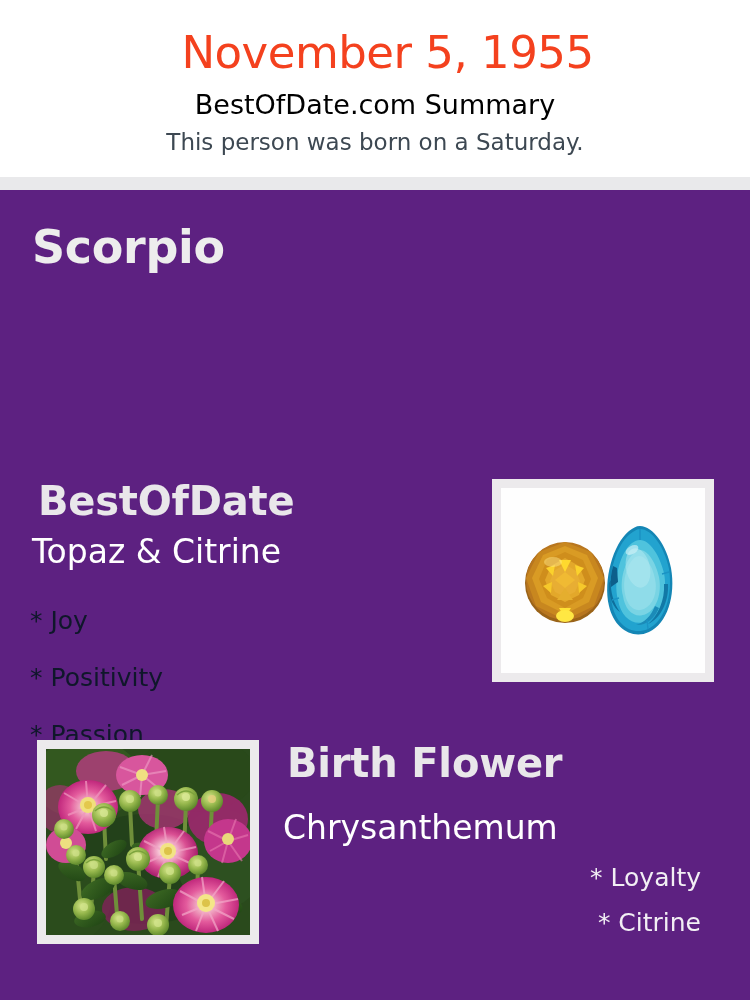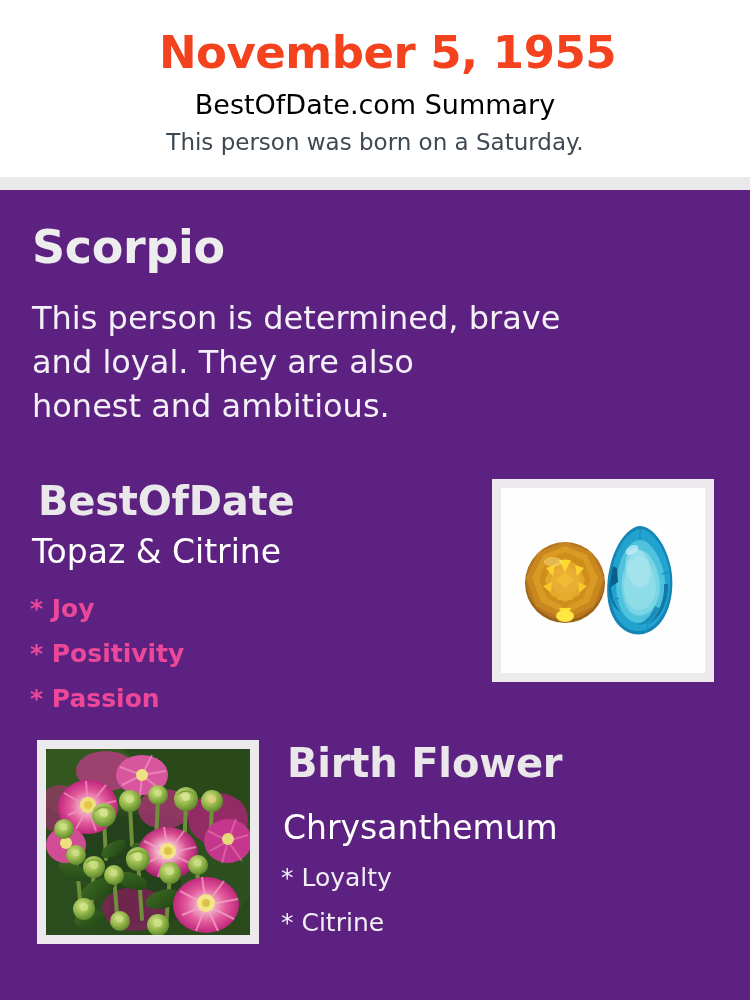--- a/index.html
+++ b/index.html
@@ -30,21 +30,21 @@
     height: 177px;
     background: #ffffff;
     text-align: center;
   }
 
   .header-date {
     position: absolute;
     left: 0; top: 25px;
     width: 750px;
     font-size: 45px;
-    font-weight: bold;
+    font-weight: normal;
     letter-spacing: -0.5px;
     color: #F4411E;
     line-height: 56px;
     white-space: nowrap;
     padding-left: 25px;
   }
 
   .header-site {
     position: absolute;
     left: 0; top: 88px;
@@ -130,24 +130,25 @@
   }
 
   .bs-traits {
     position: absolute;
     left: 30px; top: 586px;
     width: 420px;
   }
   .bs-traits .trait {
     display: block;
     font-size: 25px;
-    font-weight: bold;
-    color: #ec4899;
+    font-weight: normal;
+    color: #0f172a;
     line-height: 45px;
     white-space: nowrap;
+    margin-top: 12px;
   }
 
   
   .bf-title {
     position: absolute;
     left: 287px; top: 737px;
     font-size: 40px;
     font-weight: bold;
     color: #e9e7ea;
     line-height: 52px;
@@ -163,20 +164,21 @@
     color: #ffffff;
     line-height: 42px;
     white-space: nowrap;
     margin-top: 13px;
   }
 
   .bf-traits {
     position: absolute;
     left: 281px; top: 855px;
     width: 420px;
+    text-align: right;
   }
   .bf-traits .trait {
     display: block;
     font-size: 25px;
     font-weight: normal;
     color: #f2eff4;
     line-height: 45px;
     white-space: nowrap;
   }
 
@@ -217,25 +219,20 @@
     <div class="header-site">BestOfDate.com Summary</div>
     <div class="header-weekday">This person was born on a Saturday.</div>
   </div>
 
   <div class="divider"></div>
 
   <div class="body-panel"></div>
 
   <div class="zodiac-title">Scorpio</div>
 
-  <div class="zodiac-desc">
-    <span class="ln">This person is determined, brave</span>
-    <span class="ln">and loyal. They are also</span>
-    <span class="ln">honest and ambitious.</span>
-  </div>
 
   <div class="bs-title">BestOfDate</div>
 
   <div class="bs-name">Topaz &amp; Citrine</div>
 
   <div class="bs-traits">
     <span class="trait">* Joy</span>
     <span class="trait">* Positivity</span>
     <span class="trait">* Passion</span>
   </div>

